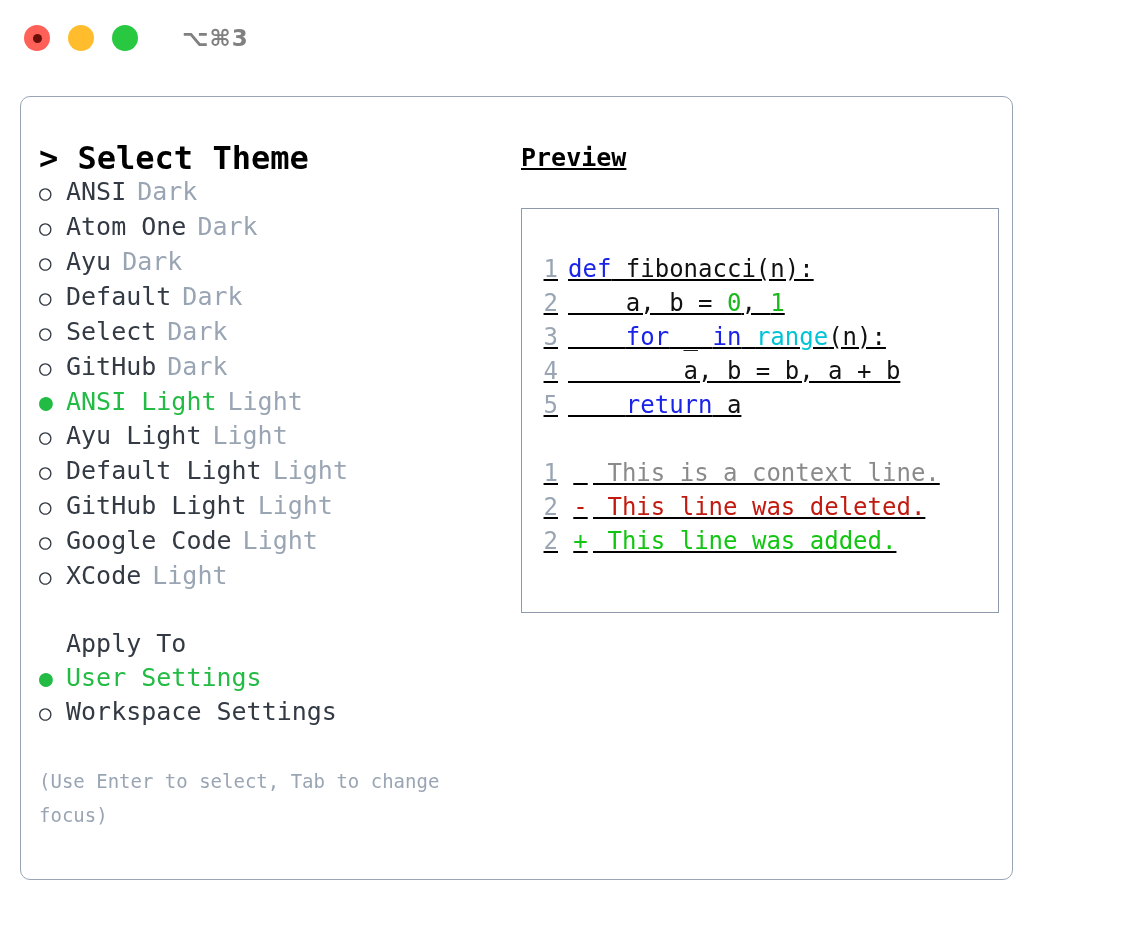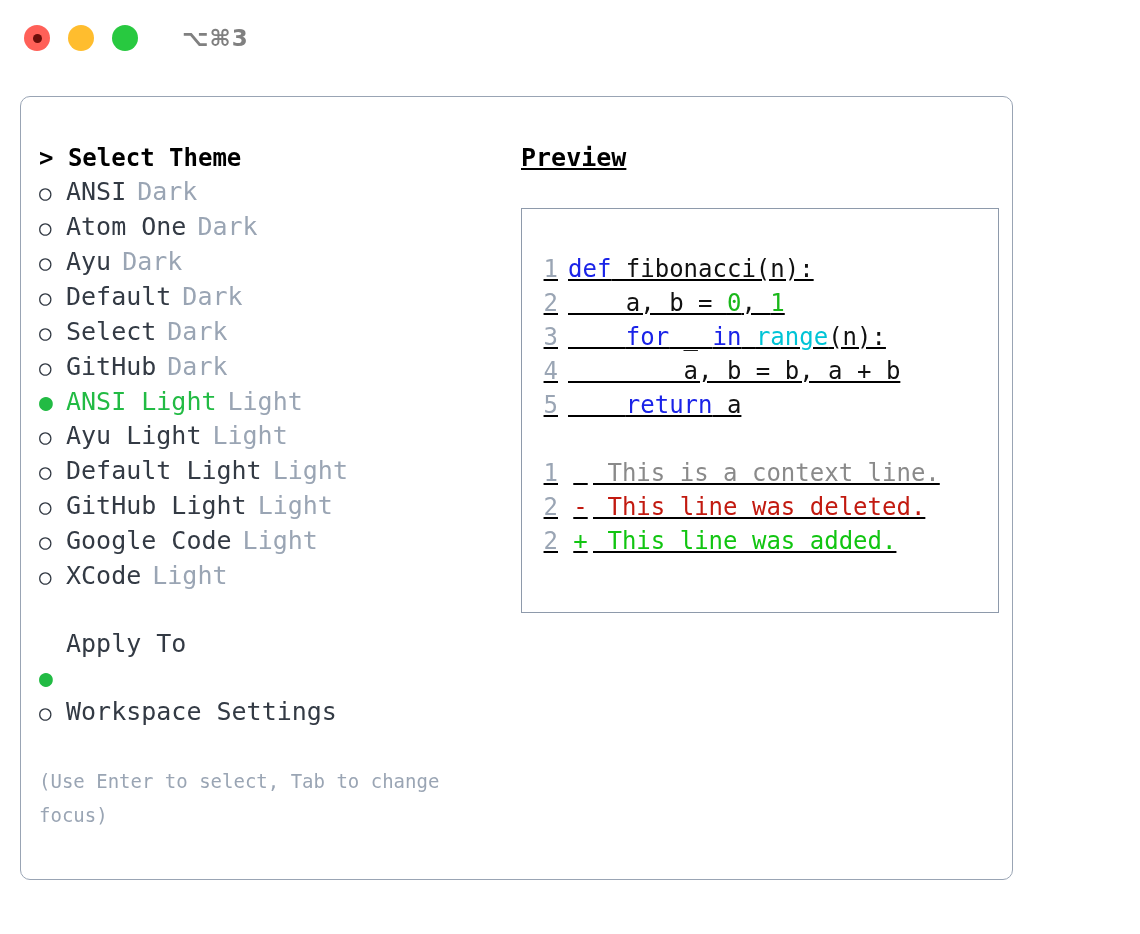--- a/index.html
+++ b/index.html
@@ -73,21 +73,21 @@
 
   .columns {
     display: flex;
     padding: 44px 0 0 18px;
   }
   .col-left  { width: 460px; flex: none; }
   .col-right { flex: 1; padding-left: 22px; text-decoration: underline; }
 
   
   .section-title {
-    font-size: 24px;
+    font-size: 32px;
     font-weight: 700;
     color: #000000;
     line-height: 34px;
     white-space: pre;
   }
   .pane-title {
     font-size: 25px;
     font-weight: 700;
     color: #000000;
     line-height: 34px;
@@ -200,21 +200,21 @@
           <div class="opt selected"><span class="bullet">●</span><span class="name">ANSI Light</span><span class="suffix">Light</span></div>
           <div class="opt"><span class="bullet">○</span><span class="name">Ayu Light</span><span class="suffix">Light</span></div>
           <div class="opt"><span class="bullet">○</span><span class="name">Default Light</span><span class="suffix">Light</span></div>
           <div class="opt"><span class="bullet">○</span><span class="name">GitHub Light</span><span class="suffix">Light</span></div>
           <div class="opt"><span class="bullet">○</span><span class="name">Google Code</span><span class="suffix">Light</span></div>
           <div class="opt"><span class="bullet">○</span><span class="name">XCode</span><span class="suffix">Light</span></div>
         </div>
 
       <div class="apply-head">Apply To</div>
       <div class="opt-list" id="apply-list">
-          <div class="opt selected"><span class="bullet">●</span></div>
+          <div class="opt selected"><span class="bullet">●</span><span class="name">User Settings</span></div>
           <div class="opt"><span class="bullet">○</span><span class="name">Workspace Settings</span></div>
         </div>
 
       <div class="hint">(Use Enter to select, Tab to change focus)</div>
     </div>
 
     <div class="col-right">
       <div class="pane-title">Preview</div>
       <div class="preview-box">
         <div id="code-block">

